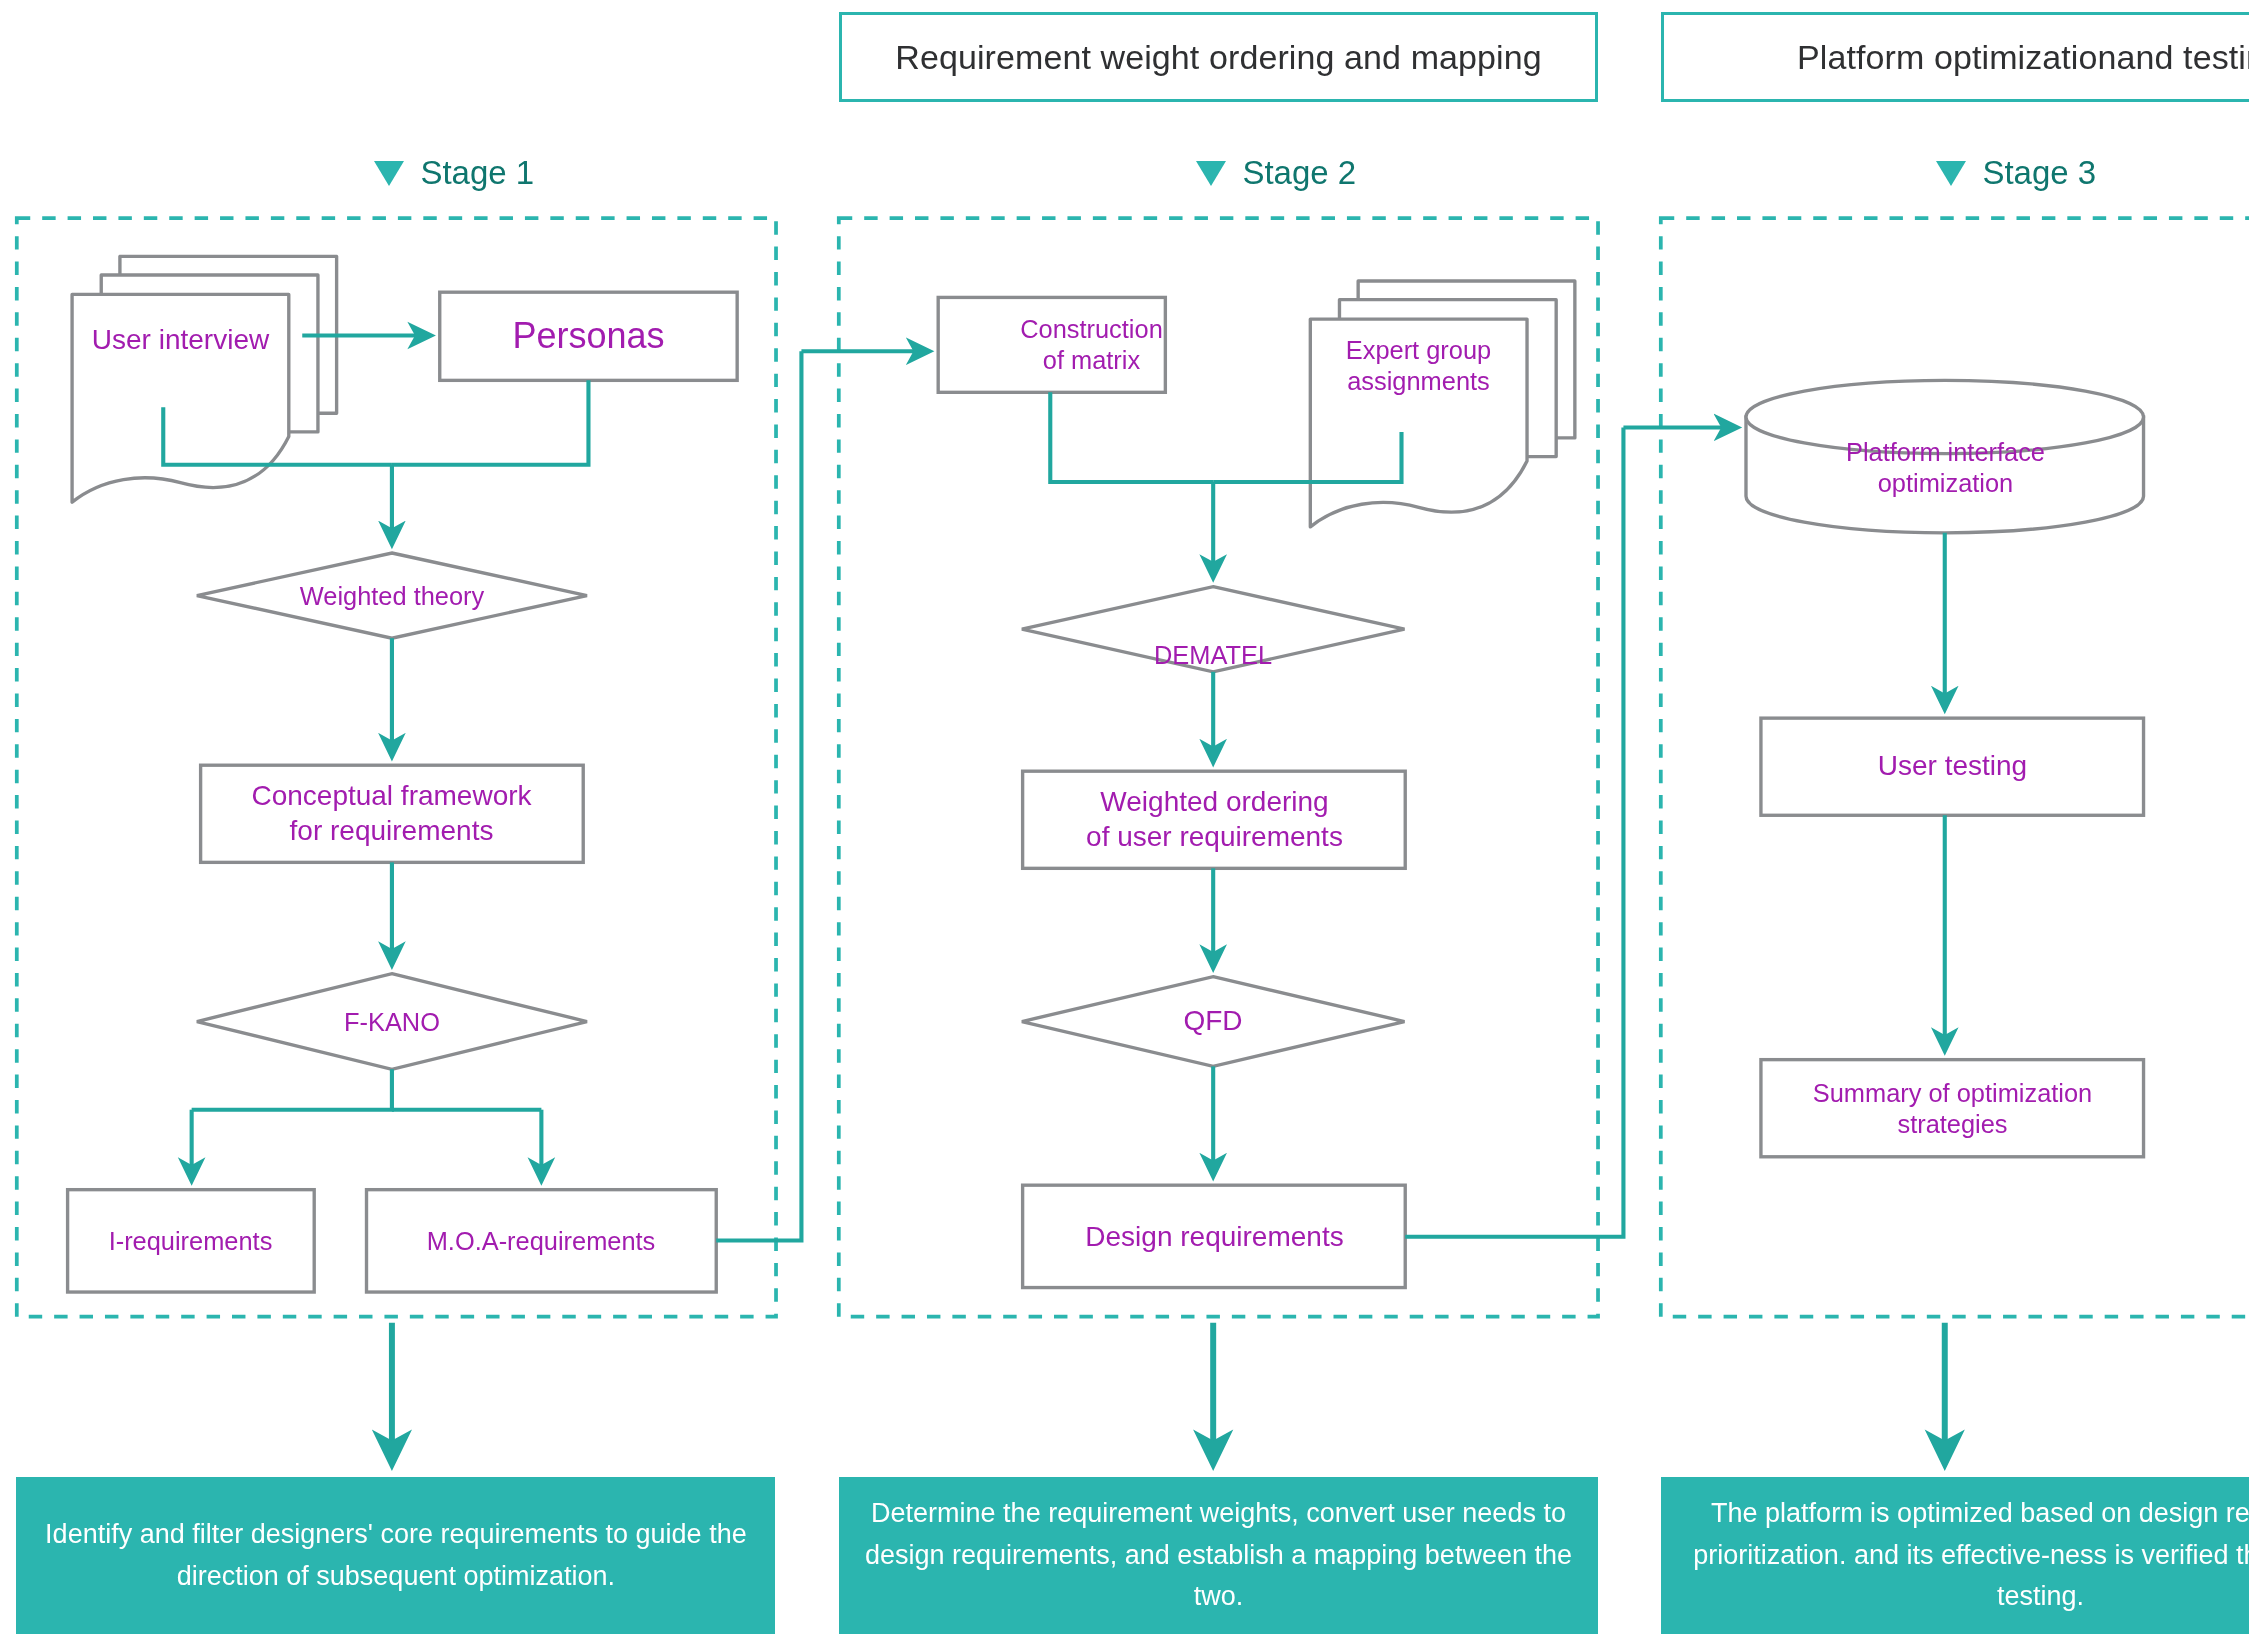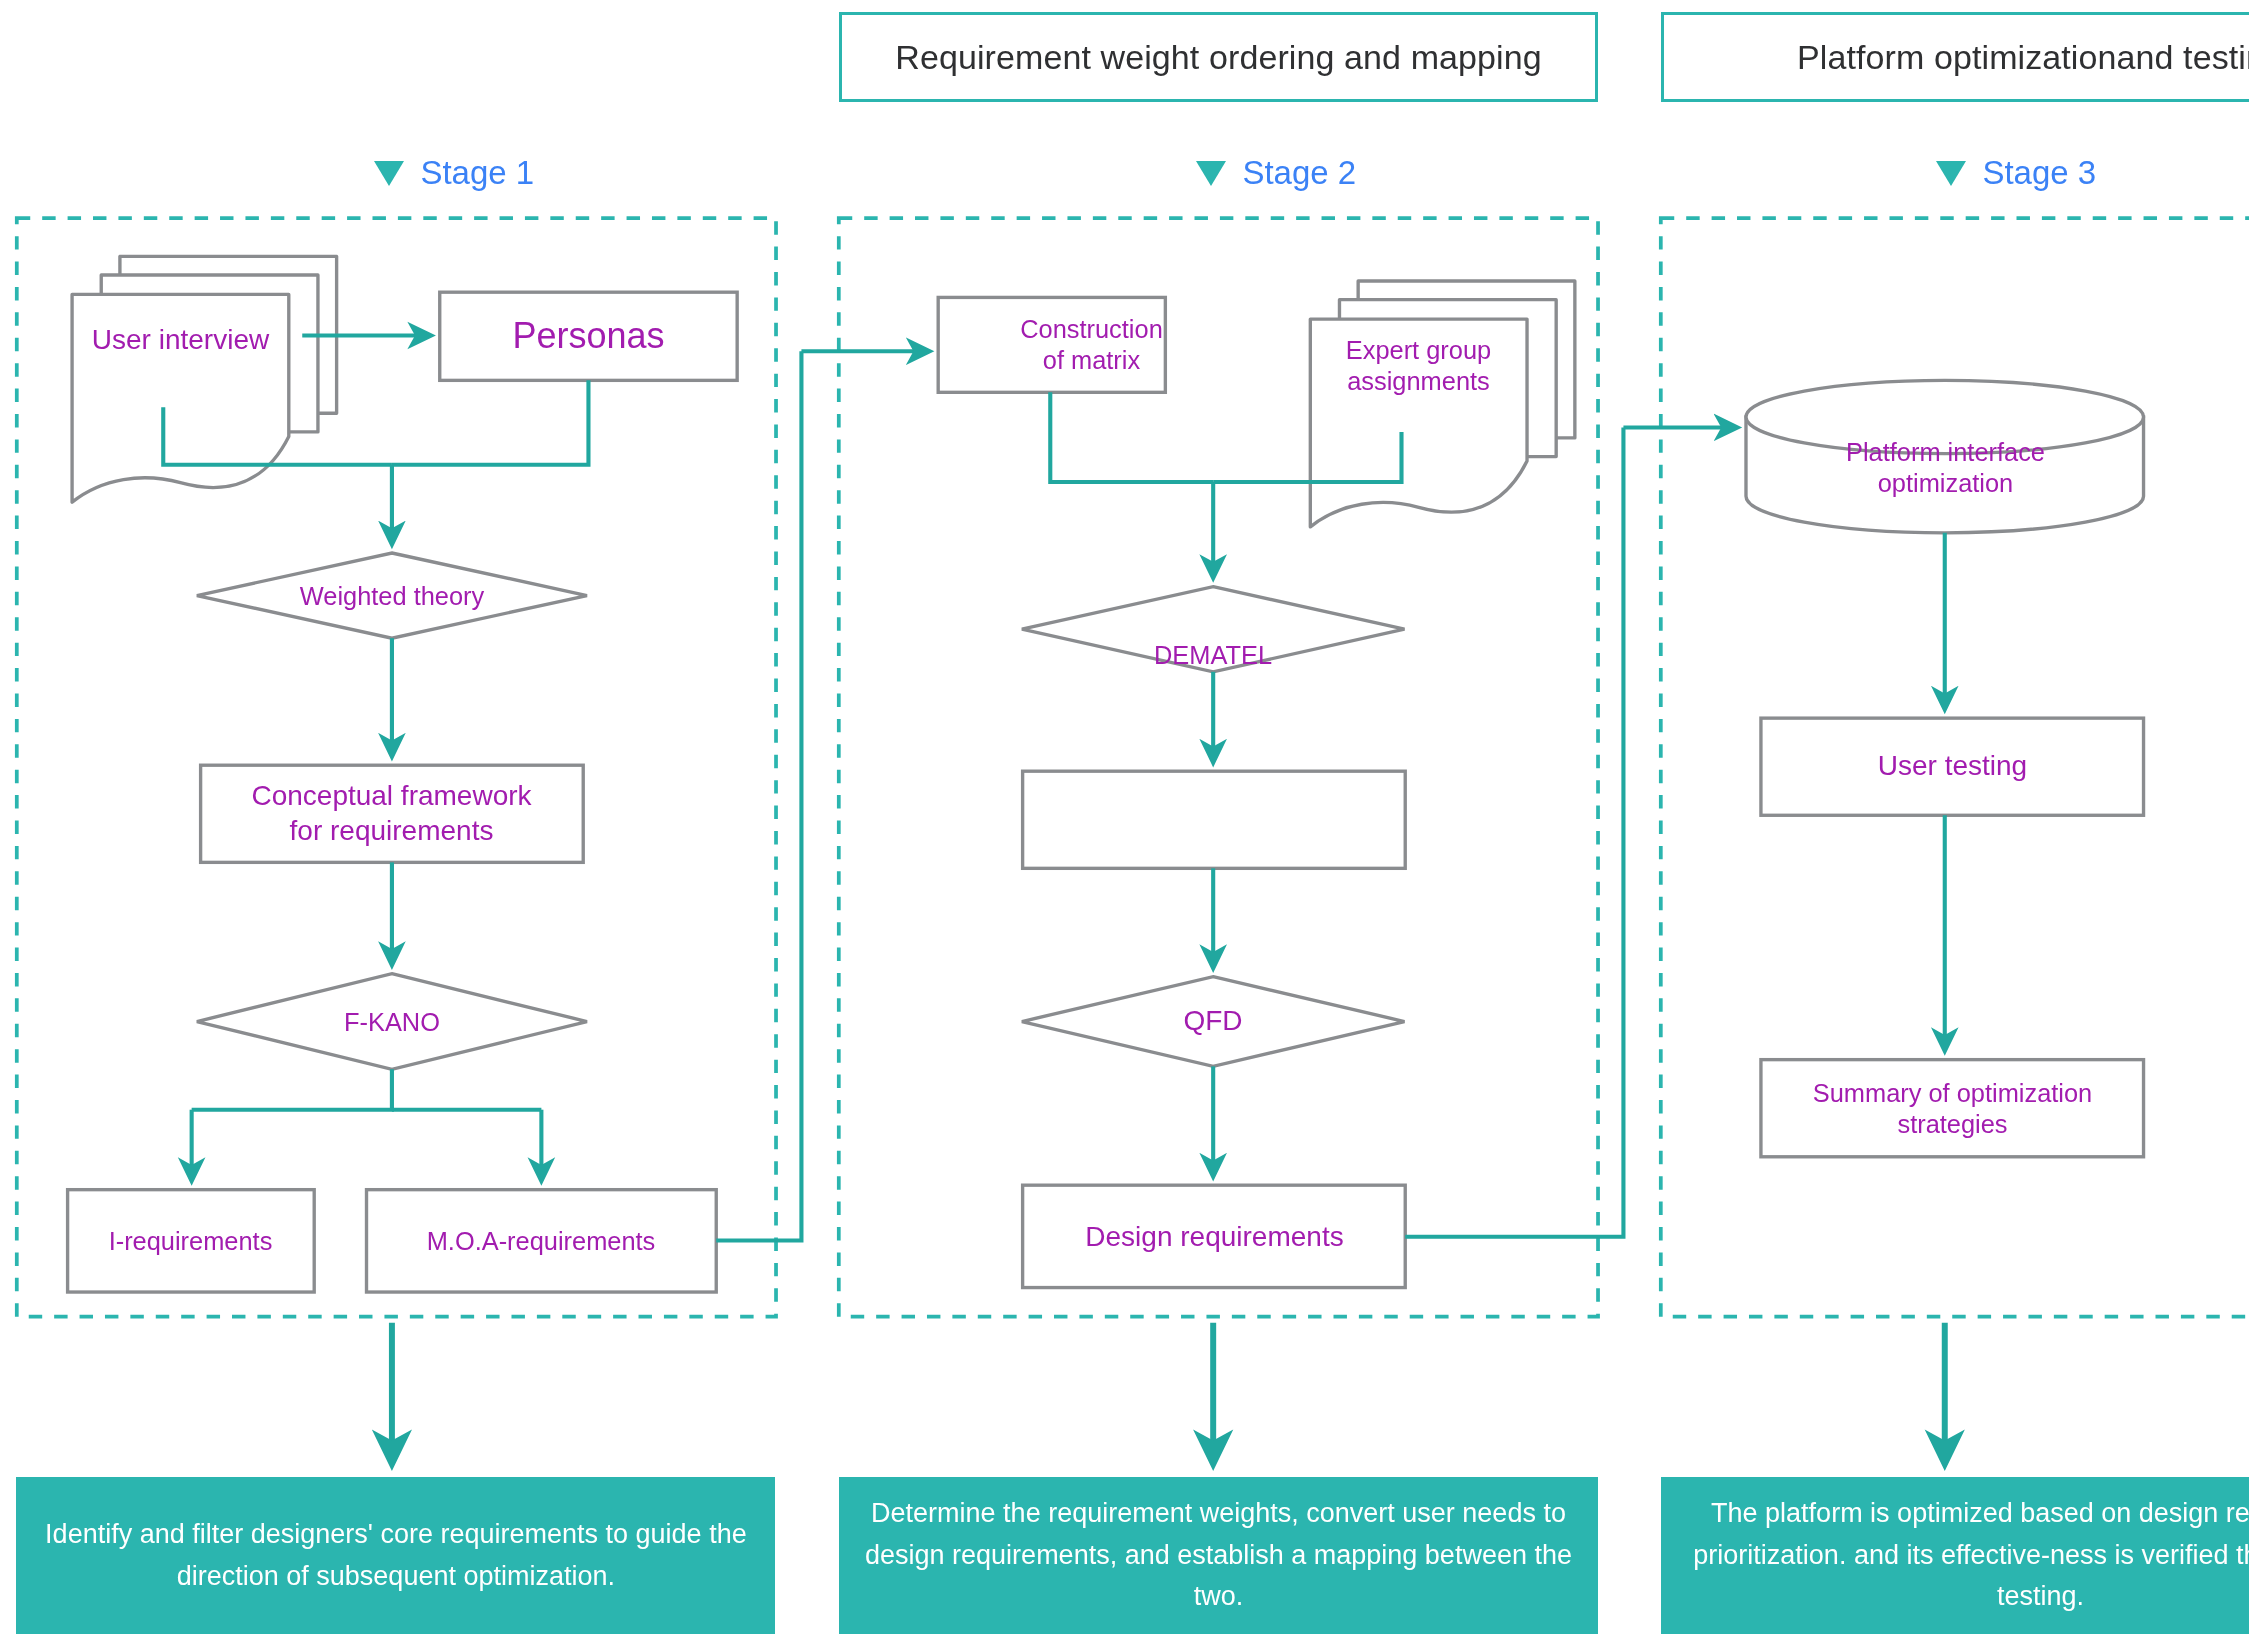--- a/index.html
+++ b/index.html
@@ -10,21 +10,21 @@
 
   
   .hdr{position:absolute;border:3px solid #2BB5AF;background:#fff;
        display:flex;align-items:center;justify-content:center;box-sizing:border-box;}
   .hdr span{font-size:34px;color:#2f3032;letter-spacing:0.1px;}
 
   
   .stagelab{position:absolute;display:flex;align-items:center;gap:16.4px;}
   .stagelab .tri{width:0;height:0;border-left:15.7px solid transparent;border-right:15.7px solid transparent;
                  border-top:25.4px solid #2BB5AF;}
-  .stagelab .txt{font-size:33px;color:#3b82f6;}
+  .stagelab .txt{font-size:33px;color:#0f766e;}
 
   
   .nlabel{position:absolute;display:flex;align-items:center;justify-content:center;
           text-align:center;color:#a21caf;line-height:1.22;box-sizing:border-box;pointer-events:none;}
   .nlabel.s34{font-size:25.4px;}
   .nlabel.s38{font-size:28px;}
   .nlabel.s40{font-size:36px;}
 
   
   .summary{position:absolute;background:#2BB5AF;display:flex;align-items:center;justify-content:center;
@@ -151,20 +151,22 @@
 for requirements</div>
   <div class="nlabel s34" style="left:220px;top:998px;width:344px;height:48px;">F-KANO</div>
   <div class="nlabel s34" style="left:67px;top:1190px;width:247px;height:102px;">I-requirements</div>
   <div class="nlabel s34" style="left:366px;top:1190px;width:350px;height:102px;">M.O.A-requirements</div>
 
   <div class="nlabel s34" style="left:938px;top:297px;width:227px;height:95px;white-space:pre-line;margin-left:40px;">Construction
 of matrix</div>
   <div class="nlabel s34" style="left:1310px;top:321px;width:217px;height:90px;white-space:pre-line;">Expert group
 assignments</div>
   <div class="nlabel s34" style="left:1045px;top:607px;width:336px;height:45px;margin-top:26px;">DEMATEL</div>
+  <div class="nlabel s38" style="left:1023px;top:771px;width:383px;height:97px;white-space:pre-line;">Weighted ordering
+of user requirements</div>
   <div class="nlabel s38" style="left:1045px;top:999px;width:336px;height:45px;">QFD</div>
   <div class="nlabel s38" style="left:1023px;top:1186px;width:383px;height:102px;">Design requirements</div>
 
   <div class="nlabel s34" style="left:1754px;top:426px;width:383px;height:84px;white-space:pre-line;">Platform interface
 optimization</div>
   <div class="nlabel s38" style="left:1761px;top:718px;width:383px;height:97px;">User testing</div>
   <div class="nlabel s34" style="left:1761px;top:1060px;width:383px;height:97px;white-space:pre-line;">Summary of optimization
 strategies</div>
 
   <div class="summary" style="left:16.4px;top:1477px;width:759px;height:157px;">

